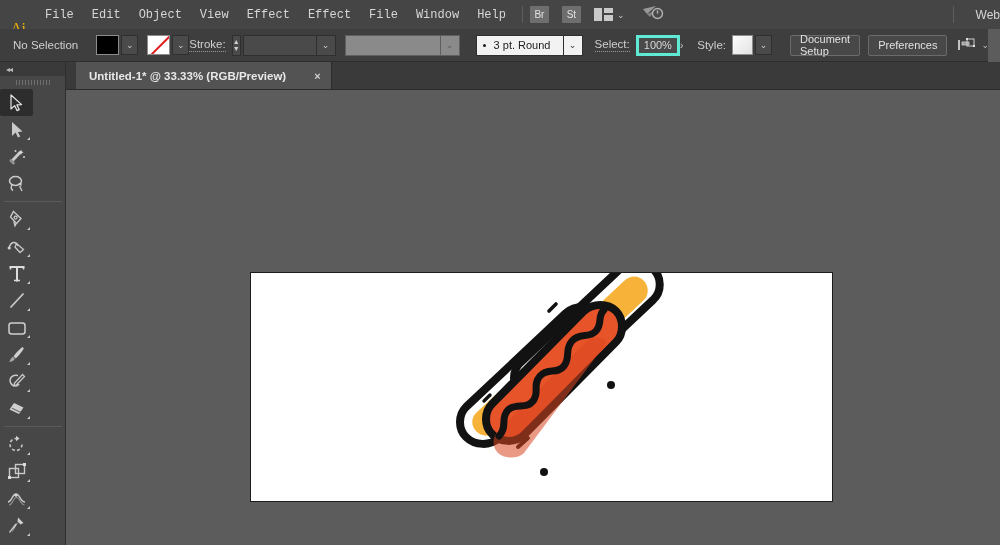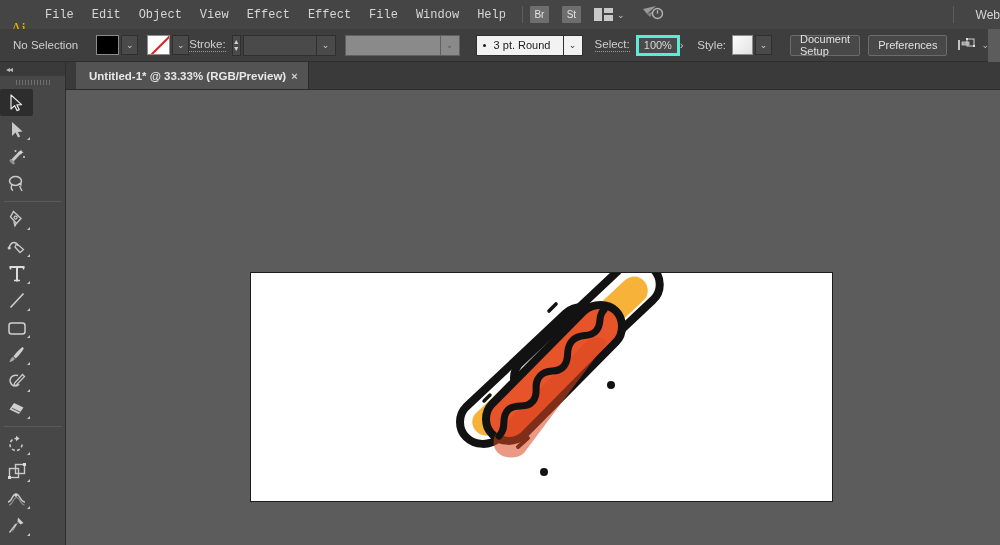--- a/index.html
+++ b/index.html
@@ -142,21 +142,21 @@
   
   .tabbar {
     position: absolute; left: 0; top: 62px; width: 1000px; height: 28px;
     background: #3a3a3a;
     display: flex; align-items: flex-end;
     border-bottom: 1px solid #2b2b2b;
   }
   .doc-tab {
     margin-left: 76px; height: 27px;
     background: #535353;
-    display: flex; align-items: center; gap: 5px;
+    display: flex; align-items: center; gap: 28px;
     padding: 0 10px 0 13px;
     border-right: 1px solid #2b2b2b;
   }
   .doc-tab-title { color: #e8e8e8; font-size: 11.5px; font-weight: bold; white-space: nowrap; }
   .doc-tab-close { color: #d0d0d0; font-size: 11px; font-weight: bold; }
 
   
   .toolbar {
     position: absolute; left: 0; top: 62px; width: 66px; height: 483px;
     background: #474747;

